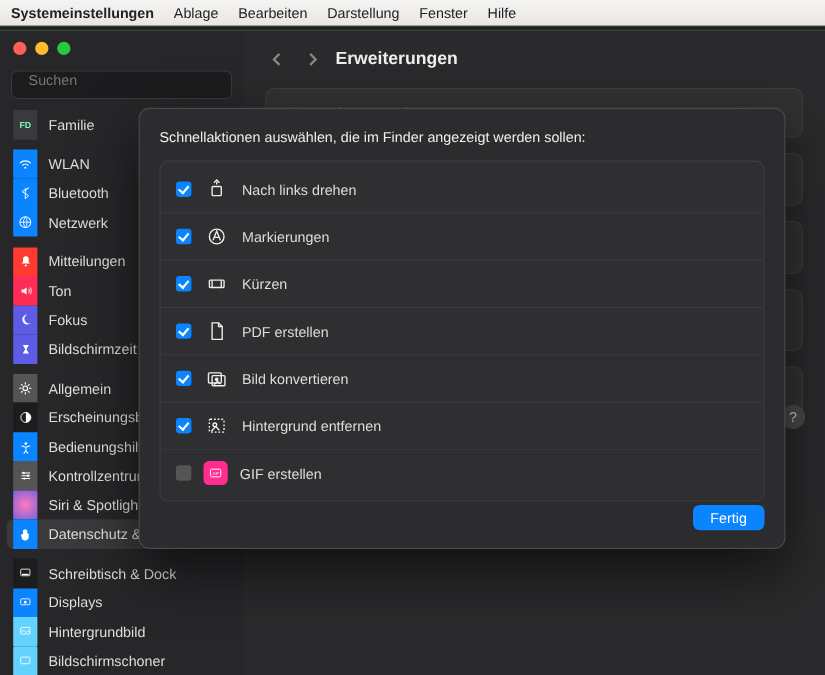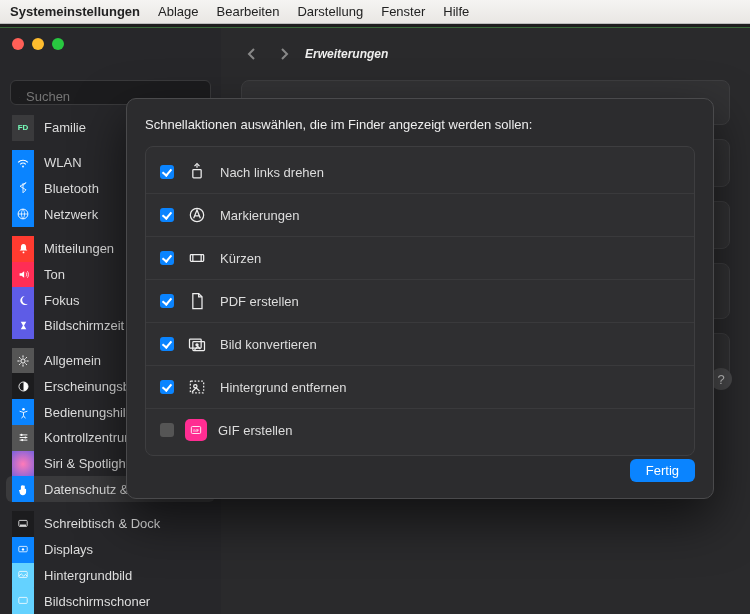--- a/index.html
+++ b/index.html
@@ -16,35 +16,35 @@
   
   .window { position:relative; width:750px; height:calc(614px - 28px); background:#2b2b2b; display:flex; }
 
   
   .traffic { position:absolute; top:10px; left:12px; display:flex; gap:8px; }
   .tl { width:12px; height:12px; border-radius:50%; }
   .tl.red{background:#ff5f57;} .tl.yellow{background:#febc2e;} .tl.green{background:#28c840;}
 
   
   .sidebar { width:221px; background:#27272a; height:100%; padding-top:36px; display:flex; flex-direction:column; overflow:hidden; }
-  .search { margin:16px 10px 10px; background:#1c1c1e; border:1px solid #3a3a3c; border-radius:6px; height:28px; display:flex; align-items:flex-end; padding:0 8px; color:#8a8a8e; gap:6px; }
+  .search { margin:0 10px 10px; background:#1c1c1e; border:1px solid #3a3a3c; border-radius:6px; height:28px; display:flex; align-items:flex-start; padding:0 8px; color:#8a8a8e; gap:6px; }
   .search svg { width:13px; height:13px; fill:#8a8a8e; }
   .search input { background:transparent; border:none; outline:none; color:#ddd; font-size:13px; flex:1; }
 
   .side-item { display:flex; align-items:center; gap:10px; padding:4px 12px; height:28px; color:#ddd; cursor:default; white-space:nowrap; overflow:hidden; }
   .side-item .ic { width:22px; height:34px; border-radius:5px; display:flex; align-items:center; justify-content:center; flex:0 0 22px; font-size:12px; }
   .side-group-gap { height:10px; }
   .side-item.sel { background:#3a3a3c; border-radius:6px; margin:0 6px; padding:4px 6px; }
 
   
   .main { flex:1; background:#2a2a2c; display:flex; flex-direction:column; position:relative; }
   .main-header { height:52px; display:flex; align-items:center; gap:10px; padding:0 20px; }
   .navbtn { width:22px; height:22px; display:flex; align-items:center; justify-content:center; color:#777; }
   .navbtn svg{ width:12px;height:12px; stroke:#888; stroke-width:2; fill:none; }
-  .main-title { font-size:12px; font-weight:600; color:#eee;font-style:italic; }
+  .main-title { font-size:16px; font-weight:600; color:#eee; }
 
   .panel-area { padding:0 20px; display:flex; flex-direction:column; gap:14px; }
   .card { background:#323234; border:1px solid #3e3e40; border-radius:8px; padding:14px 16px; display:flex; align-items:center; justify-content:space-between; color:#ddd; }
   .card.small { font-size:13px; }
   .chev { color:#777; }
   .subtxt { color:#9a9a9e; font-size:12px; margin-top:4px; overflow:hidden; white-space:nowrap; }
 
   .helpbtn { position:absolute; right:18px; top:340px; width:22px; height:22px; border-radius:50%; background:#4a4a4c; color:#ccc; display:flex; align-items:center; justify-content:center; font-size:13px; }
 
   

